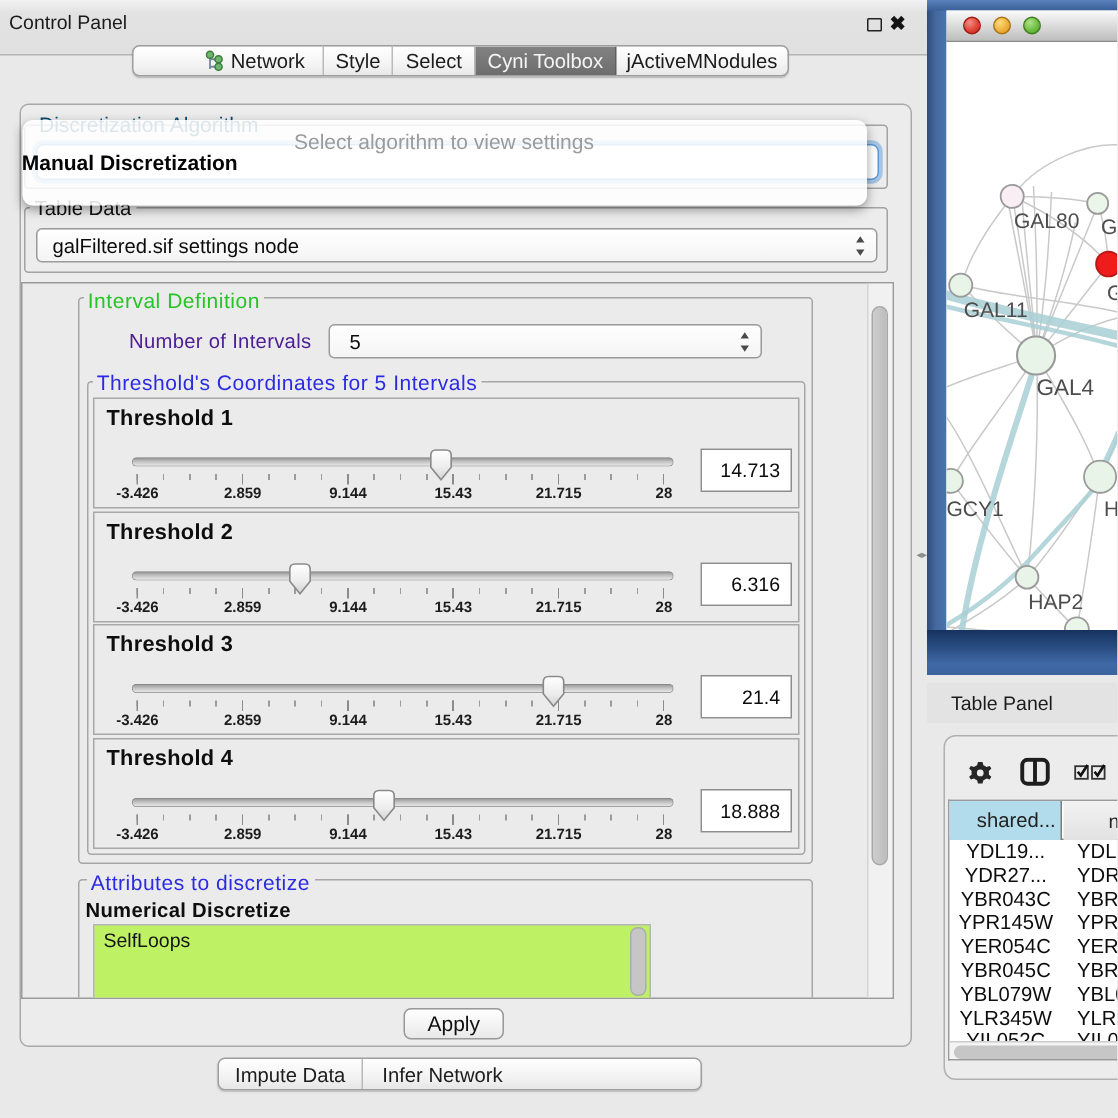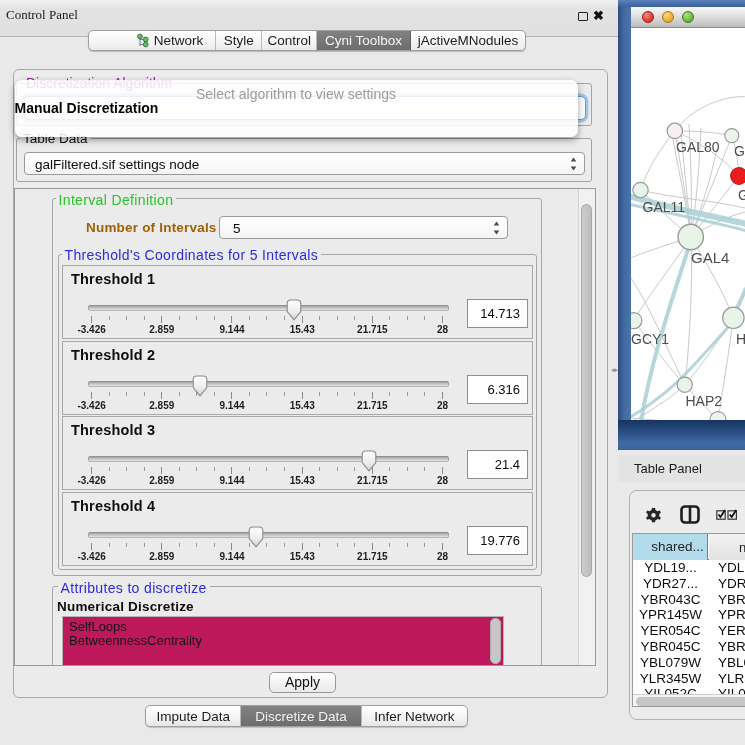--- a/index.html
+++ b/index.html
@@ -1,39 +1,39 @@
 <!DOCTYPE html>
 <html><head><meta charset="utf-8">
 <style>
 * { margin:0; padding:0; box-sizing:border-box; }
 html,body { width:745px; height:745px; overflow:hidden; }
 body { background:#e9e9e9; font-family:"Liberation Sans", sans-serif; position:relative; }
 
 
 #titlebar { position:absolute; left:0; top:0; width:620px; height:37px;
-  background:linear-gradient(#f2f2f2, #e2e2e2 25%, #e0e0e0); border-bottom:1px solid #b4b4b4;font-family:Liberation Serif, serif; }
+  background:linear-gradient(#f2f2f2, #e2e2e2 25%, #e0e0e0); border-bottom:1px solid #b4b4b4; }
 #titlebar .t { position:absolute; left:6px; top:7px; font-size:13px; color:#1b1b1b; }
 #floatbtn { position:absolute; left:578px; top:12px; width:10px; height:9px; border:1.6px solid #222; border-radius:1px; }
 #closebtn { position:absolute; left:593px; top:8px; font-size:13px; font-weight:bold; color:#141414; }
 
 
 #topseg { position:absolute; left:88px; top:30px; width:438px; height:21px;
   background:linear-gradient(#ffffff, #f2f2f2 70%, #e8e8e8); border:1px solid #9f9f9f; border-radius:5px;
   display:flex; font-size:13.5px; color:#1c1c1c; box-shadow:0 1px 1px rgba(0,0,0,0.22); overflow:hidden; }
 #topseg .seg { height:100%; display:flex; align-items:center; justify-content:center; border-right:1px solid #b9b9b9; }
 #topseg .seg.sel { background:linear-gradient(#828282,#6d6d6d); color:#f4f4f4; border-right:1px solid #5f5f5f; }
 #topseg .seg:last-child { border-right:none; }
 
 
 #panel { position:absolute; left:13px; top:69px; width:595px; height:629px;
   background:#ececec; border:1px solid #a9a9a9; border-radius:6px; }
 
 
 #dgroup { position:absolute; left:16px; top:83px; width:576px; height:43px; border:1px solid #a2a2a2; border-radius:3px; }
-#dgroup-title { position:absolute; left:24px; top:75px; font-size:14px; color:#a21caf; background:transparent; padding:0 2px; }
+#dgroup-title { position:absolute; left:24px; top:75px; font-size:14px; color:#0c4a6e; background:transparent; padding:0 2px; }
 #dcombo { position:absolute; left:24px; top:96px; width:562px; height:24px; background:#fff; border:1.5px solid #5d9ad8;
   border-radius:5px; box-shadow:0 0 0 2.5px rgba(110,166,223,0.55); }
 
 
 #popup { position:absolute; left:14.5px; top:79.5px; width:563px; height:57px; background:rgba(255,255,255,0.86);
   border-radius:7px; box-shadow:0 3px 7px rgba(0,0,0,0.38); }
 #popup .prompt { position:absolute; top:6px; left:0; width:100%; text-align:center; font-size:14px; color:#9b9b9b; }
 #popup .it1 { position:absolute; top:20.5px; left:0px; font-size:14px; font-weight:bold; color:#050505; }
 #popup .it2 { position:absolute; top:36.5px; left:0px; font-size:14px; color:#0a0a0a; }
 
@@ -49,39 +49,39 @@
 
 #viewport { position:absolute; left:14px; top:188px; width:582px; height:478px; border:1px solid #9a9a9a;
   background:#ebebeb; overflow:hidden; }
 #vscroll-lane { position:absolute; right:0; top:0; width:17px; height:100%; background:#f1f1f1; border-left:1px solid #d4d4d4; }
 #vscroll-thumb { position:absolute; right:3px; top:15px; width:11px; height:373px; background:linear-gradient(90deg,#cdcdcd,#bdbdbd); border:1px solid #a8a8a8; border-radius:6px; }
 
 
 .group { position:absolute; border:1px solid #a6a6a6; border-radius:3px; }
 .gtitle { position:absolute; font-size:14px; letter-spacing:0.35px; background:#ebebeb; padding:0 3px; white-space:nowrap; }
 
-#nilabel { position:absolute; left:72px; top:32px; font-size:13.5px; font-weight:bold; color:#a16207; letter-spacing:0.2px; }
+#nilabel { position:absolute; left:72px; top:32px; font-size:13.5px; font-weight:normal; color:#4c1d95; letter-spacing:0.2px; }
 
 
 .tblock { position:absolute; left:47px; width:471px; height:74px; border:1px solid #a8a8a8; background:#ebebeb; }
 .tname { position:absolute; left:8px; top:5px; font-size:14.5px; font-weight:bold; color:#0e0e0e; letter-spacing:0.2px; }
 .track { position:absolute; left:25px; top:39px; width:361px; height:6px; border-radius:3px;
   background:linear-gradient(#8f8f8f,#c2c2c2 45%,#efefef); box-shadow:inset 0 0 0 0.5px #898989; }
 .ticks-min { position:absolute; left:28.1px; top:50px; width:353px; height:4px;
   background:repeating-linear-gradient(90deg,#9b9b9b 0 1px,transparent 1px 17.55px); }
 .ticks-maj { position:absolute; left:28.1px; top:50px; width:353px; height:7px;
   background:repeating-linear-gradient(90deg,#8b8b8b 0 1px,transparent 1px 70.2px); }
 .tlab { position:absolute; top:58px; width:60px; text-align:center; font-size:10px; font-weight:bold; color:#1d1d1d; }
 .thumb { position:absolute; top:33px; }
 .vbox { position:absolute; left:404px; top:33px; width:61px; height:29px; background:#fff; border:1px solid #8e8e8e;
   font-size:13px; color:#0c0c0c; text-align:right; line-height:27px; padding-right:7px; }
 
 
 #nalabel { position:absolute; left:57px; top:597px; font-size:13.5px; font-weight:bold; color:#0e0e0e; letter-spacing:0.2px; }
-#attrlist { position:absolute; left:62px; top:616px; width:442px; height:62px; background:#be185d; border:1px solid #b5b5b5; }
+#attrlist { position:absolute; left:62px; top:616px; width:372px; height:62px; background:#bef264; border:1px solid #b5b5b5; }
 #attrlist .li { font-size:13px; color:#141414; padding-left:6px; height:15.7px; line-height:15.7px; }
 #alscroll { position:absolute; right:2px; top:1px; width:11px; height:46px; background:#c6c6c6; border:1px solid #adadad; border-radius:5px; }
 
 #apply { position:absolute; left:269px; top:672px; width:67px; height:21px; background:linear-gradient(#ffffff,#e9e9e9);
   border:1px solid #989898; border-radius:5px; font-size:14px; color:#111; text-align:center; line-height:18px; }
 
 #botseg { position:absolute; left:145px; top:705px; width:323px; height:22px;
   background:linear-gradient(#ffffff,#f0f0f0 70%, #e6e6e6); border:1px solid #9f9f9f; border-radius:5px;
   display:flex; font-size:13.5px; color:#1c1c1c; box-shadow:0 1px 1px rgba(0,0,0,0.18); overflow:hidden; }
 #botseg .seg { height:100%; display:flex; align-items:center; justify-content:center; border-right:1px solid #b9b9b9; }
@@ -133,21 +133,21 @@
 
 <div id="topseg">
   <div class="seg" style="width:103px;margin-left:36px;">
     <svg width="12" height="16" viewBox="0 0 12 16" style="margin-right:5px;">
       <path d="M3 4 L3 13 M3 6.5 L8 6.5 M3 11.5 L8 11.5" stroke="#7787a0" stroke-width="1.2" fill="none"></path>
       <circle cx="3" cy="3.5" r="2.4" fill="#6cb56c" stroke="#3e7c3e" stroke-width="1"></circle>
       <circle cx="8.7" cy="6.5" r="2.4" fill="#6cb56c" stroke="#3e7c3e" stroke-width="1"></circle>
       <circle cx="8.7" cy="11.5" r="2.4" fill="#6cb56c" stroke="#3e7c3e" stroke-width="1"></circle>
     </svg>Network</div>
   <div class="seg" style="width:52px;">Style</div>
-  <div class="seg" style="width:62px;">Control</div>
+  <div class="seg" style="width:62px;">Select</div>
   <div class="seg sel" style="width:106px;">Cyni Toolbox</div>
   <div class="seg" style="width:129px;">jActiveMNodules</div>
 </div>
 
 <div id="dgroup"></div>
 <div id="dgroup-title">Discretization Algorithm</div>
 <div id="dcombo"></div>
 
 <div id="tdgroup"></div>
 <div id="tdtitle">Table Data</div>
@@ -264,42 +264,40 @@
   <svg class="thumb" style="left:185.4px" width="16" height="22" viewBox="0 0 16 22">
     <defs>
             <linearGradient id="tg491" x1="0" y1="0" x2="0" y2="1">
       <stop offset="0" stop-color="#ffffff"></stop>
               <stop offset="0.6" stop-color="#ececec"></stop>
               <stop offset="1" stop-color="#d2d2d2"></stop>
             </linearGradient>
           </defs>
     <path d="M1.2 4.5 Q1.2 1 4.8 1 L11.2 1 Q14.8 1 14.8 4.5 L14.8 12.5 L8 20.8 L1.2 12.5 Z" fill="url(#tg491)" stroke="#8a8a8a" stroke-width="1.1"></path>
   </svg>
-  <div class="vbox">19.776</div>
+  <div class="vbox">18.888</div>
 </div>
   </div>
 
   <div class="group" style="left:37px; top:397px; width:490px; height:120px;"></div>
   <div class="gtitle" style="left:42.5px; top:391px; color:#2b2be0;">Attributes to discretize</div>
   <div id="nalabel" style="left:42px; top:410px;">Numerical Discretize</div>
   <div id="attrlist" style="left:47px; top:427px;">
     <div class="li" style="padding-top:2px;">SelfLoops</div>
-    <div class="li">BetweennessCentrality</div>
     <div id="alscroll"></div>
   </div>
 
   <div id="vscroll-lane"></div>
   <div id="vscroll-thumb"></div>
 </div>
 
 <div id="apply">Apply</div>
 
 <div id="botseg">
   <div class="seg" style="width:96px;">Impute Data</div>
-  <div class="seg sel" style="width:121px;">Discretize Data</div>
   <div class="seg" style="width:106px;">Infer Network</div>
 </div>
 
 <div class="grip">◂▸</div>
 
 <div id="netwin">
   <div id="net-left"></div>
   <div id="net-canvas">
     <svg width="114" height="392" viewBox="0 0 114 392">
       <g fill="none" stroke="#c9c9c9" stroke-width="1">

